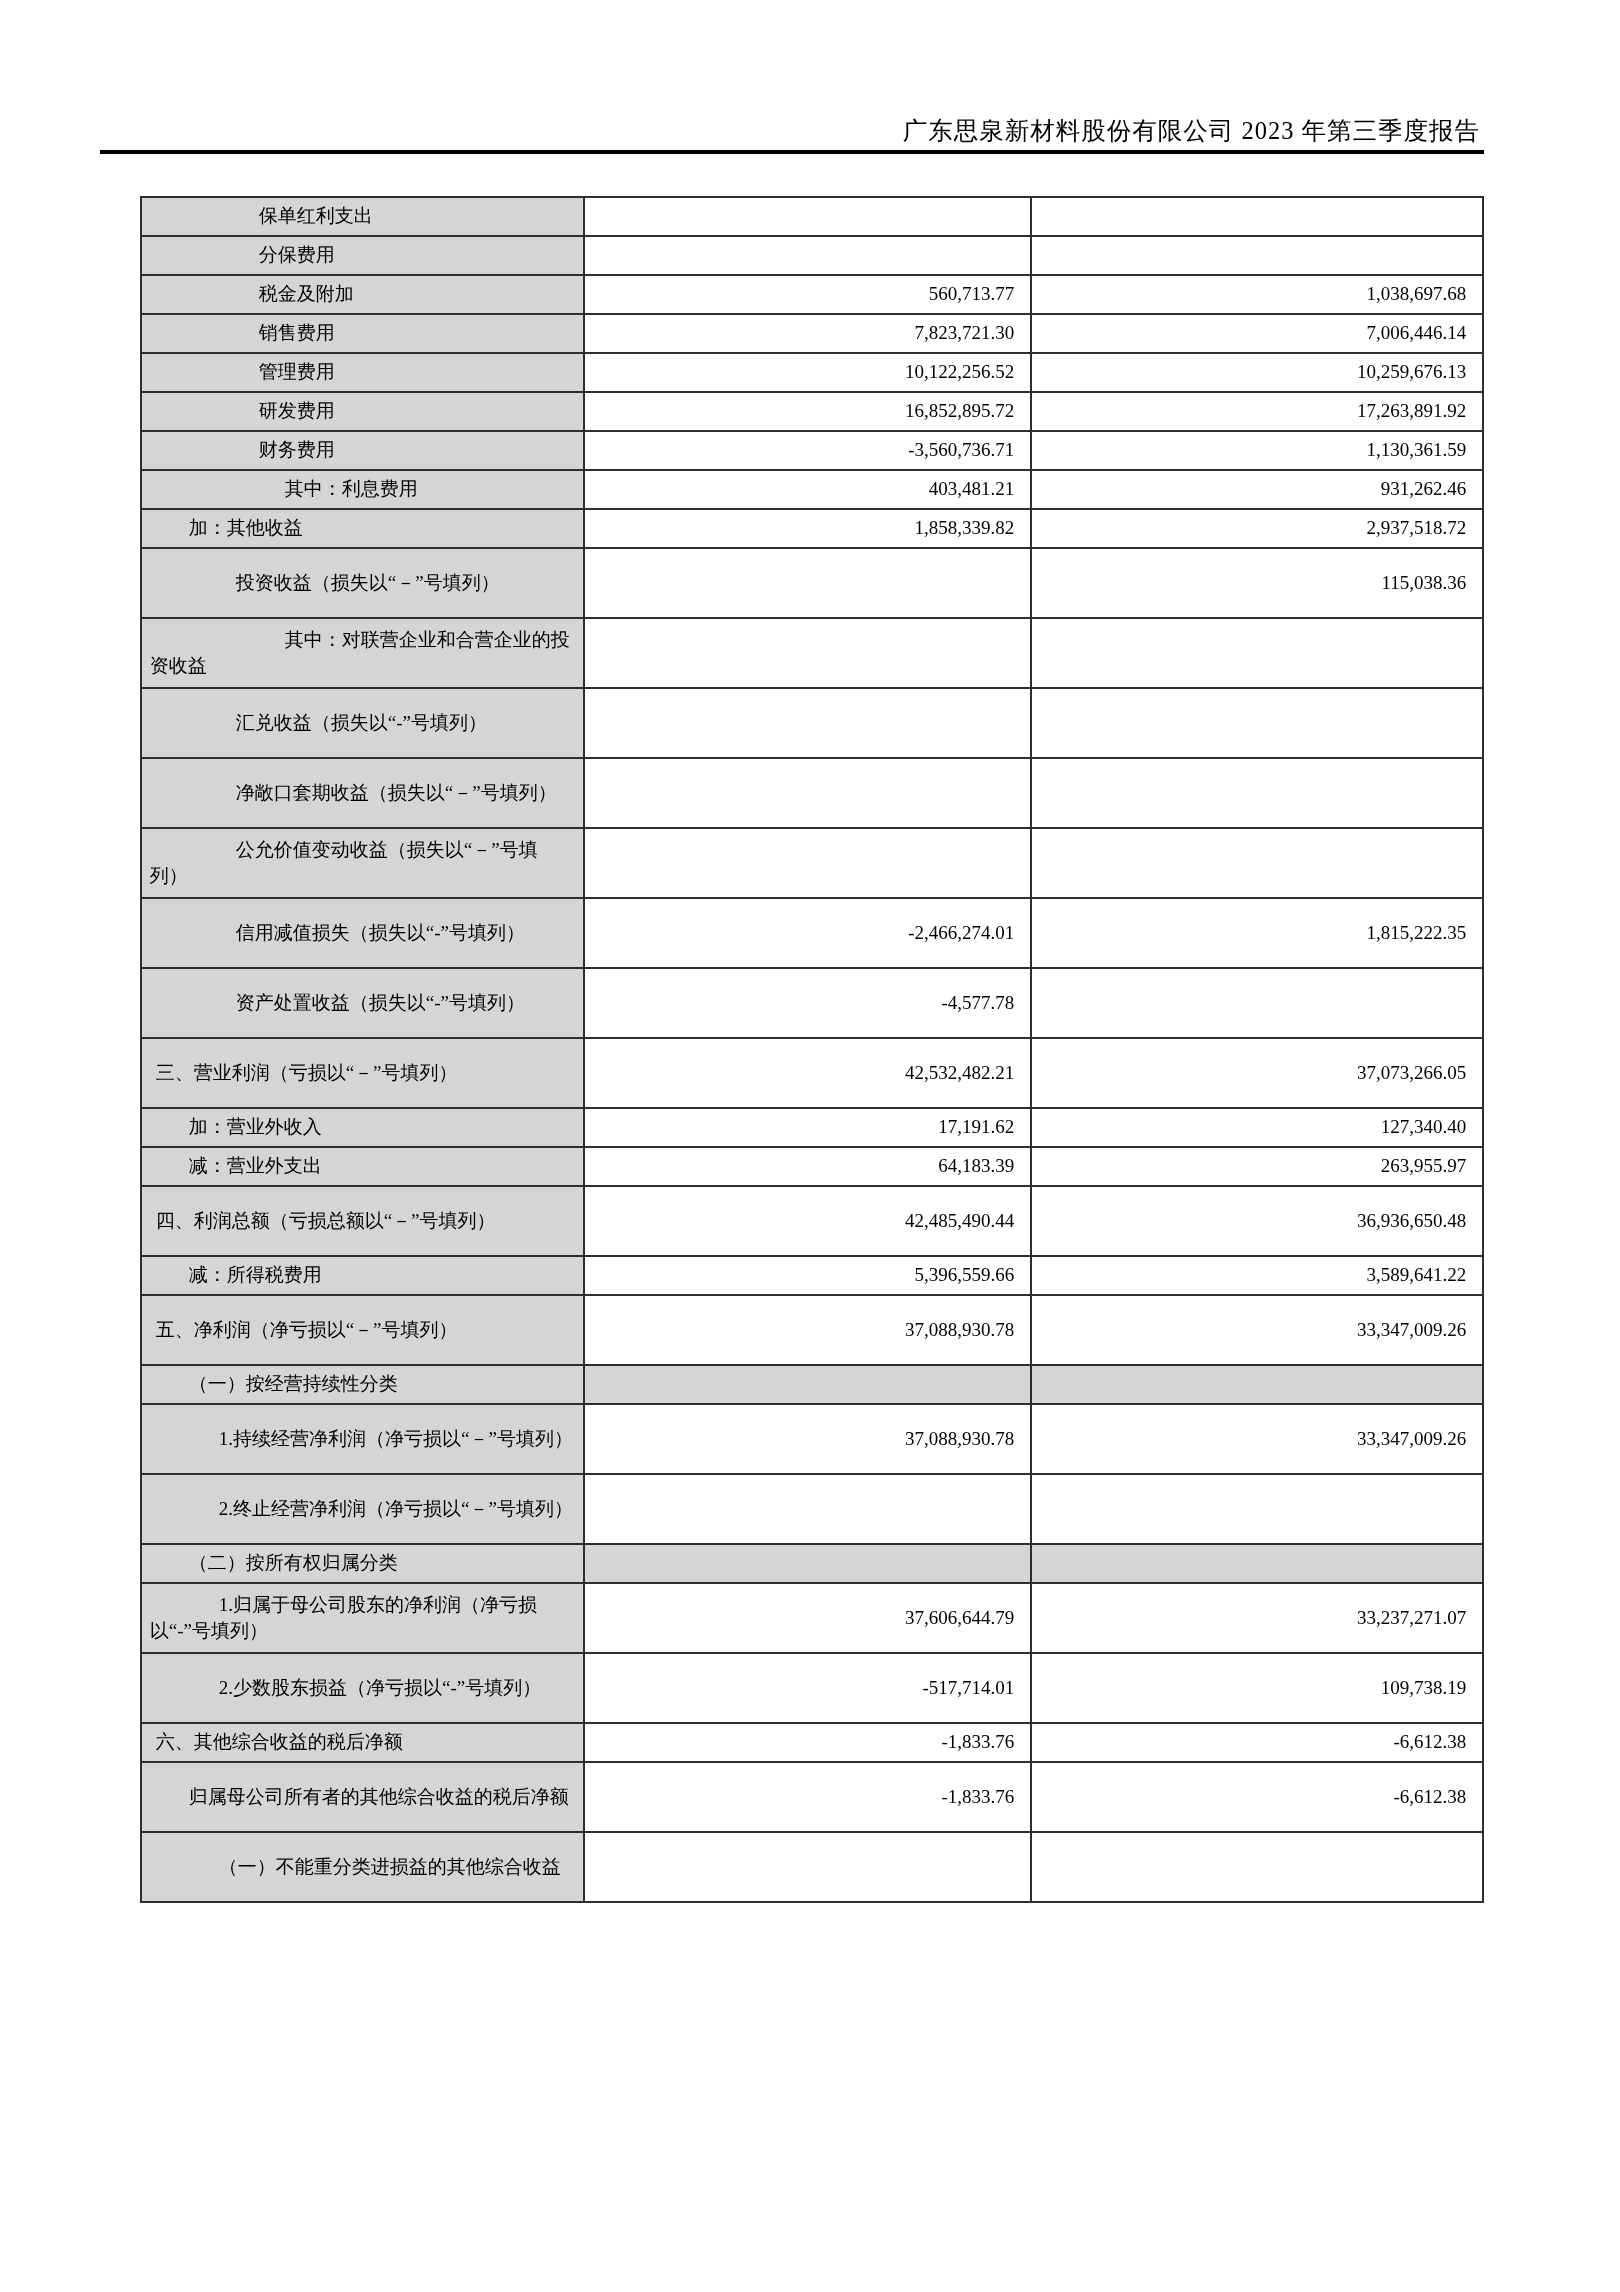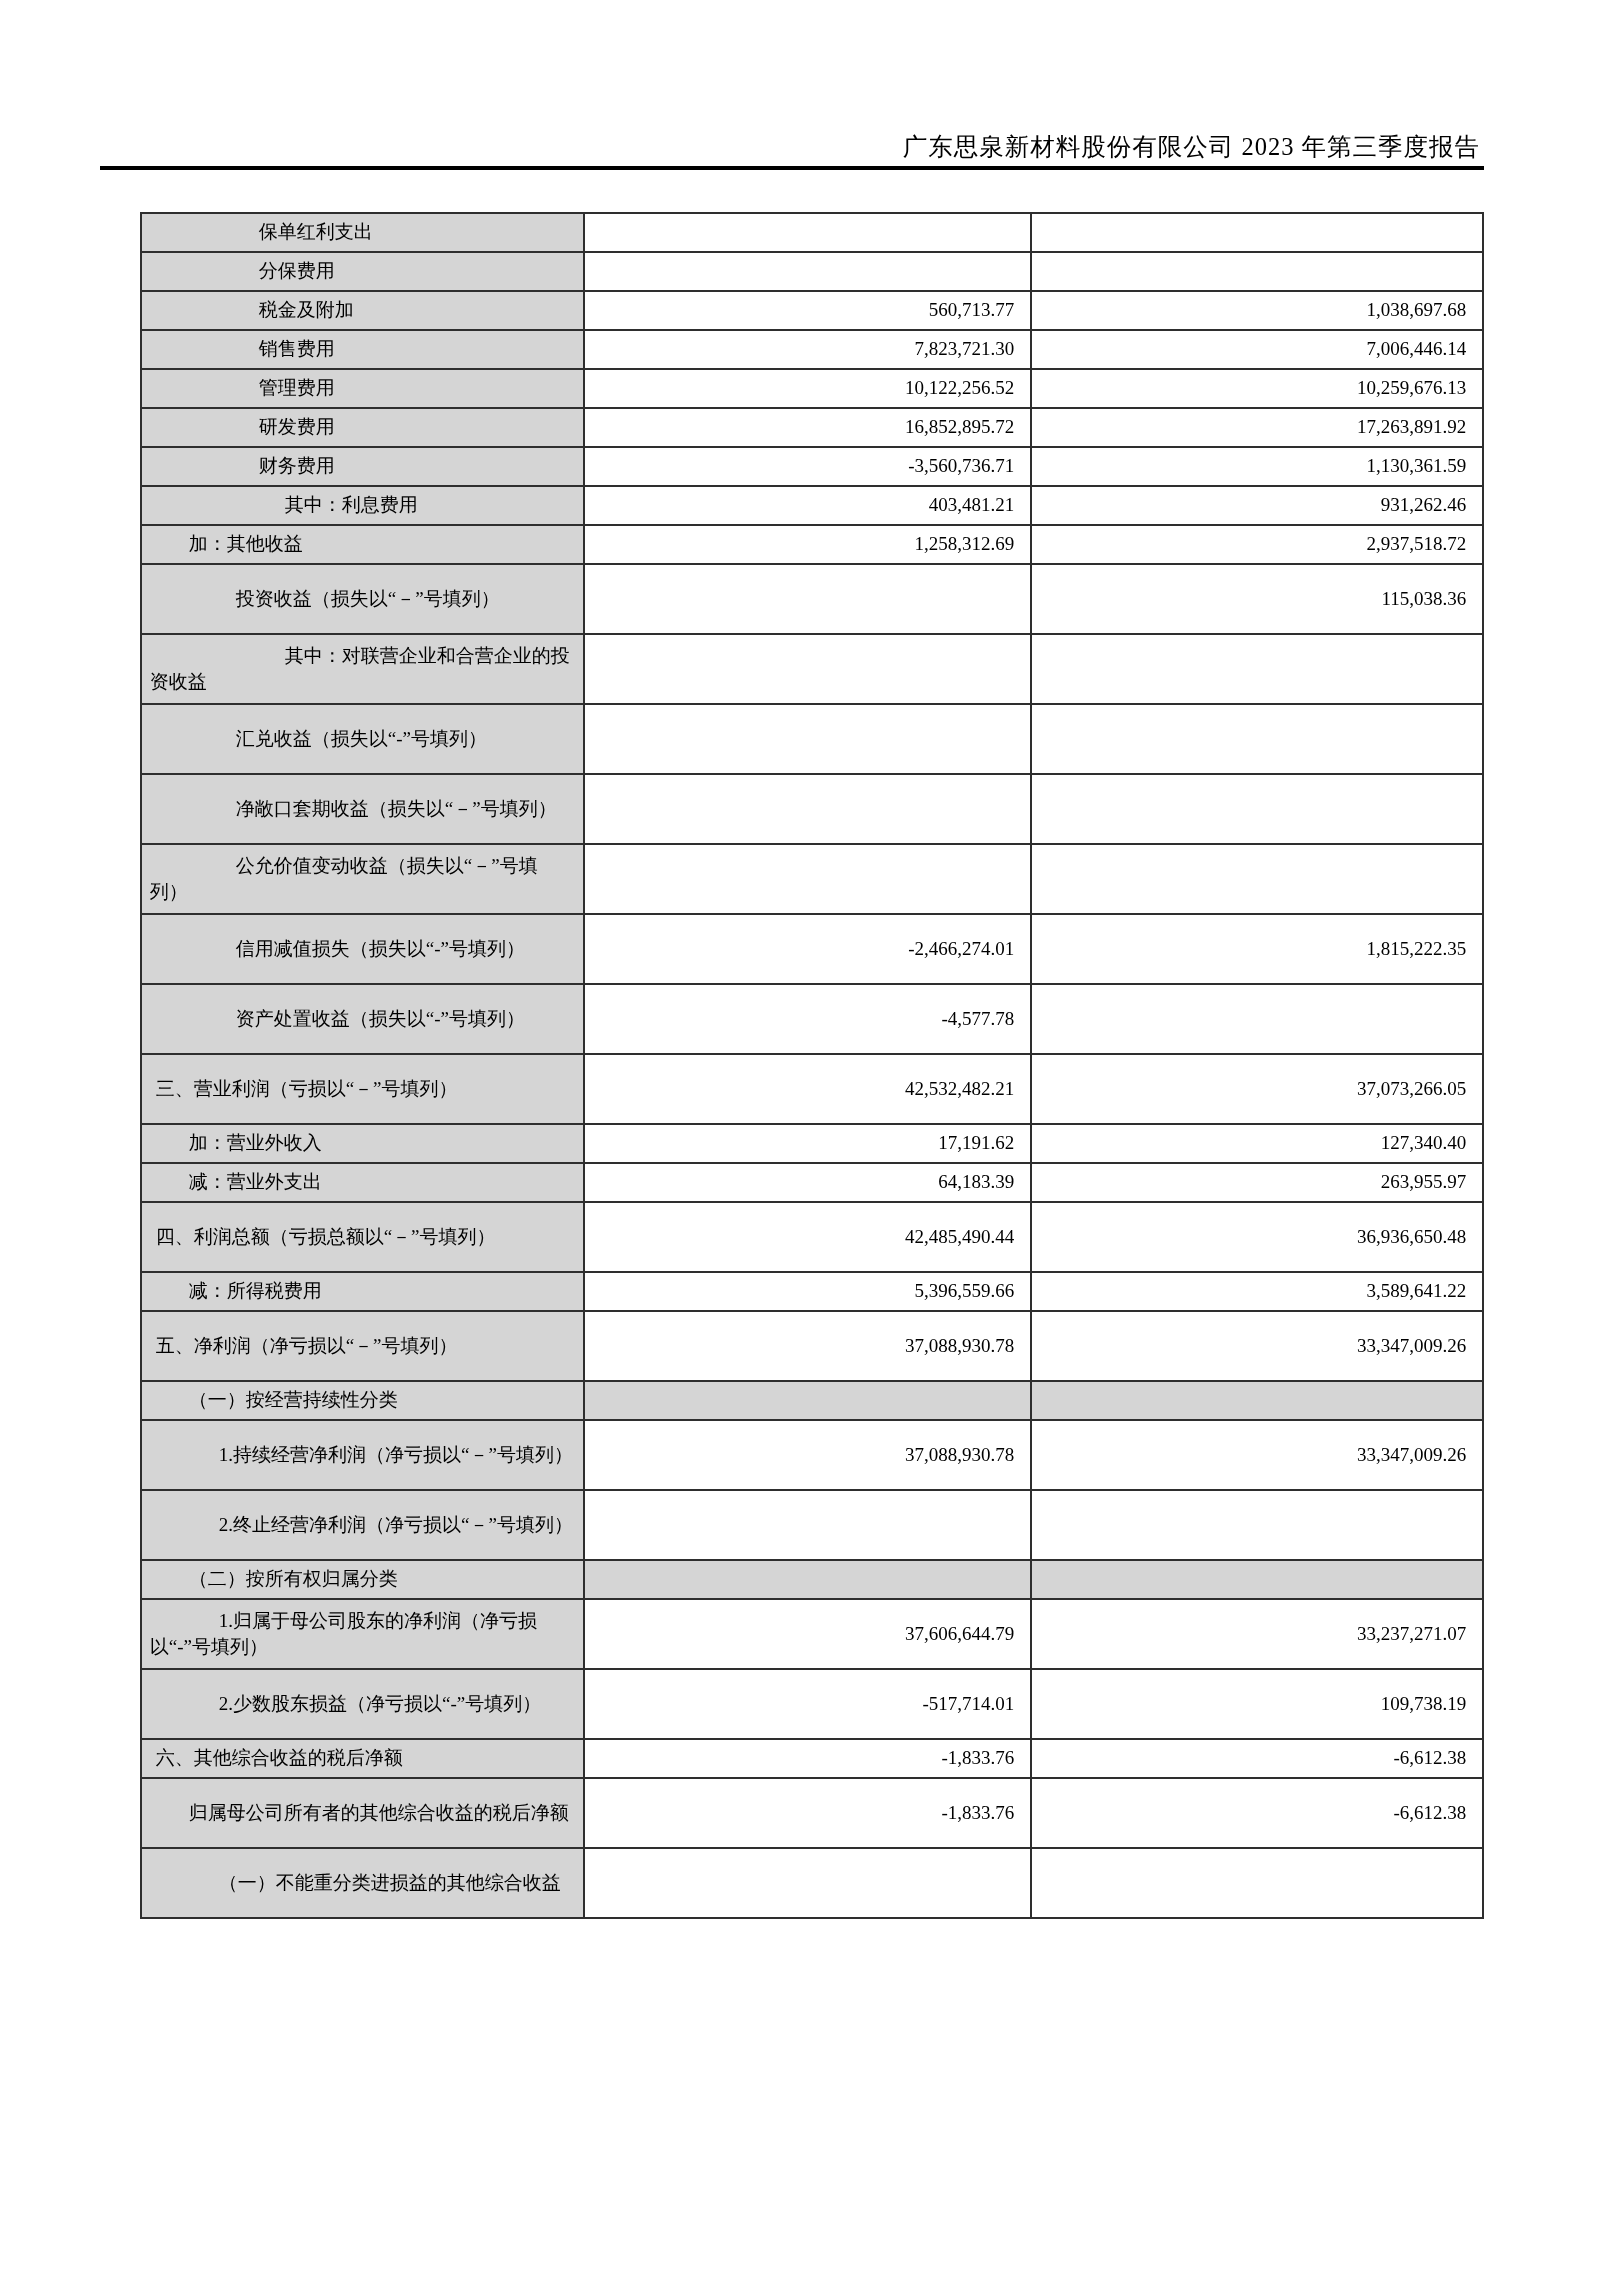--- a/index.html
+++ b/index.html
@@ -8,21 +8,20 @@
     background: #ffffff;
     font-family: "Liberation Serif", "DejaVu Serif", serif;
     color: #000000;
   }
   .page {
     position: relative;
     width: 1620px;
     height: 2109px;
     background: #ffffff;
     overflow: hidden;
-    margin-top: 16px;
   }
   
   .header-title {
     position: absolute;
     top: 114px;
     right: 140px;
     font-size: 24.5px;
     letter-spacing: 1px;
     white-space: nowrap;
   }
@@ -132,21 +131,21 @@
           <td class="val">-3,560,736.71</td>
           <td class="val">1,130,361.59</td>
         </tr>
         <tr class="l1">
           <td class="label ind5">其中：利息费用</td>
           <td class="val">403,481.21</td>
           <td class="val">931,262.46</td>
         </tr>
         <tr class="l1">
           <td class="label ind1">加：其他收益</td>
-          <td class="val">1,258,312.69</td>
+          <td class="val">1,858,339.82</td>
           <td class="val">2,937,518.72</td>
         </tr>
         <tr class="l2">
           <td class="label ind3">投资收益（损失以“－”号填列）</td>
           <td class="val"></td>
           <td class="val">115,038.36</td>
         </tr>
         <tr class="l2">
           <td class="label ind5">其中：对联营企业和合营企业的投资收益</td>
           <td class="val"></td>

